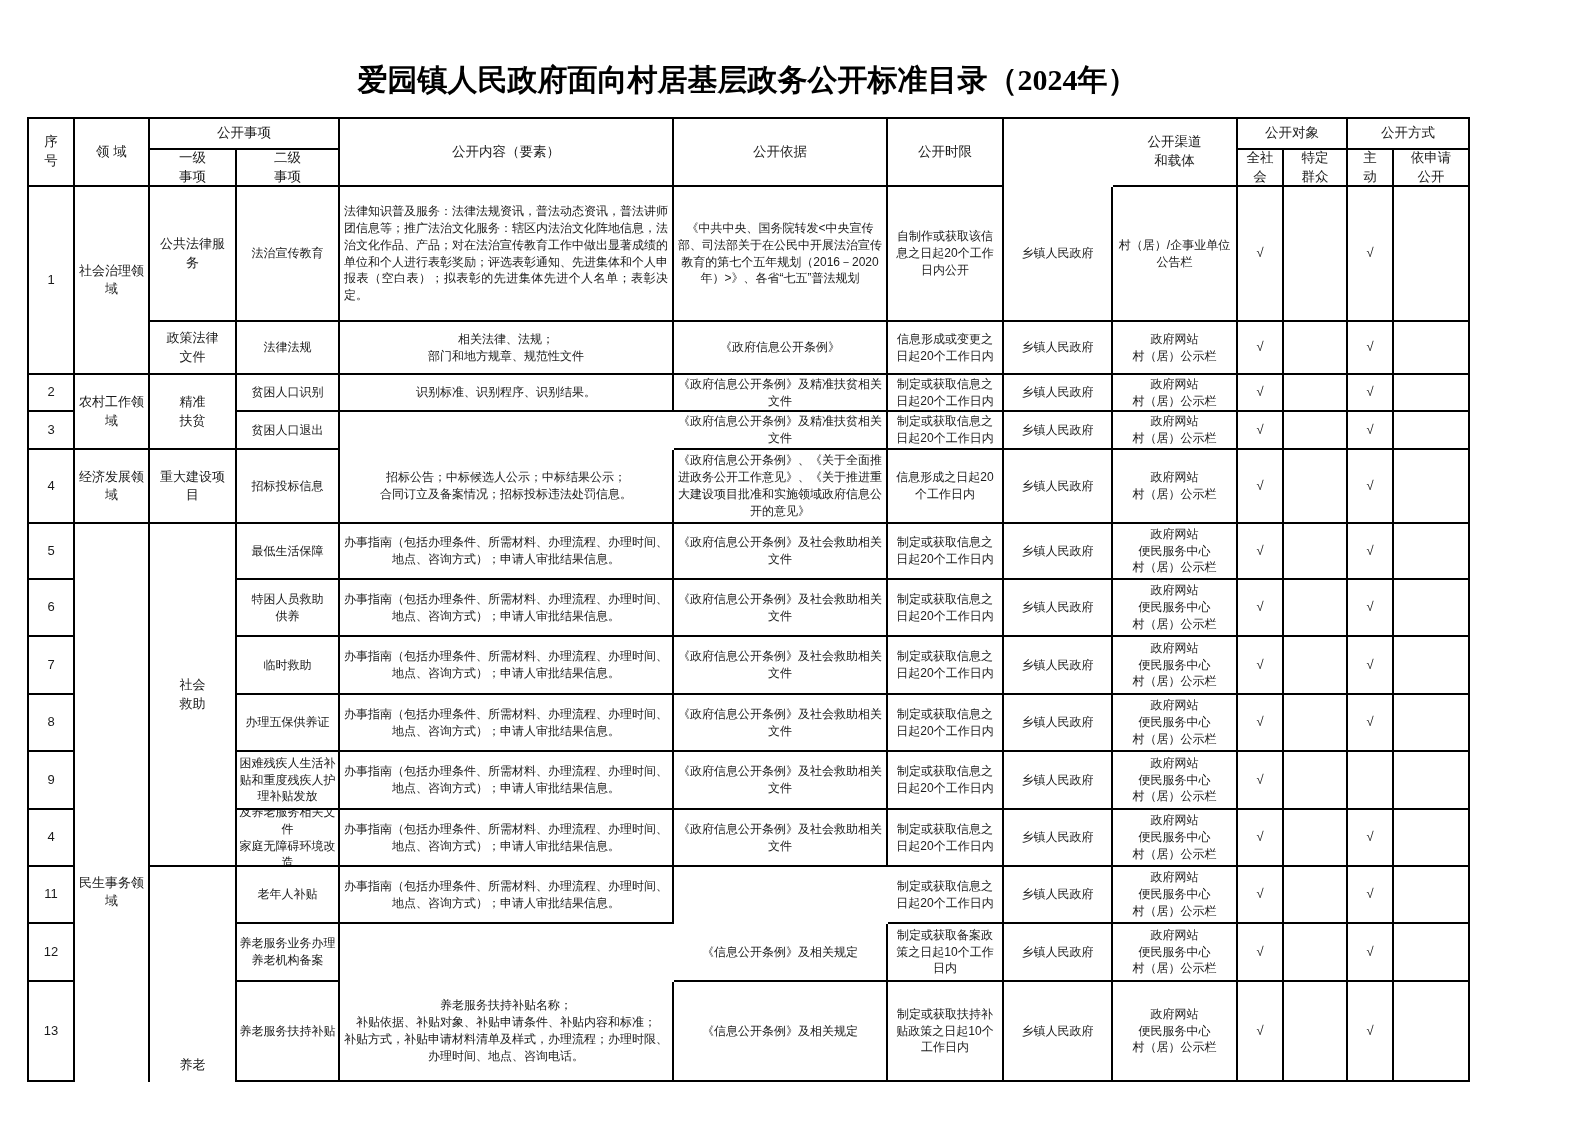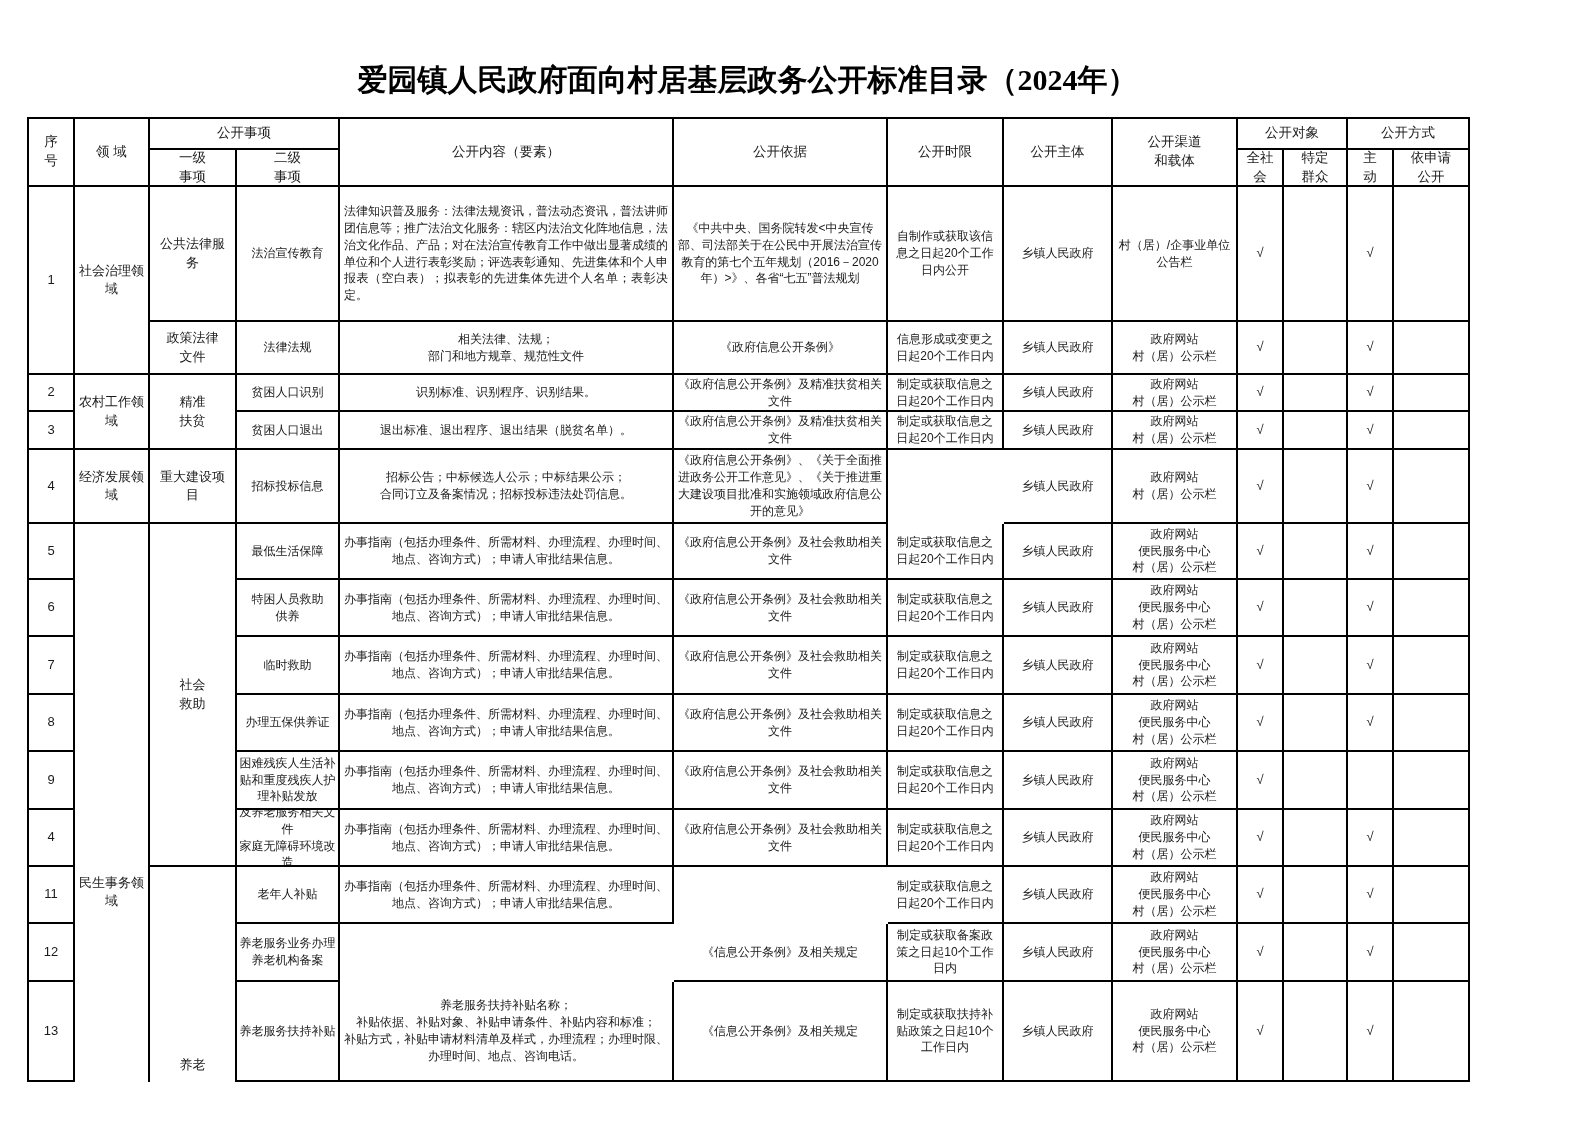--- a/index.html
+++ b/index.html
@@ -34,21 +34,20 @@
 号</div>
   <div class="c hd" style="grid-area:1/2/3/3">领 域</div>
   <div class="c hd" style="grid-area:1/3/2/5">公开事项</div>
   <div class="c hd" style="grid-area:2/3/3/4">一级
 事项</div>
   <div class="c hd" style="grid-area:2/4/3/5">二级
 事项</div>
   <div class="c hd" style="grid-area:1/5/3/6">公开内容（要素）</div>
   <div class="c hd" style="grid-area:1/6/3/7">公开依据</div>
   <div class="c hd" style="grid-area:1/7/3/8">公开时限</div>
-  <div class="c hd" style="grid-area:1/8/3/9">公开主体</div>
   <div class="c hd" style="grid-area:1/9/3/10">公开渠道
 和载体</div>
   <div class="c hd" style="grid-area:1/10/2/12">公开对象</div>
   <div class="c hd" style="grid-area:2/10/3/11">全社会</div>
   <div class="c hd" style="grid-area:2/11/3/12">特定
 群众</div>
   <div class="c hd" style="grid-area:1/12/2/14">公开方式</div>
   <div class="c hd" style="grid-area:2/12/3/13">主
 动</div>
   <div class="c hd" style="grid-area:2/13/3/14">依申请
@@ -118,35 +117,35 @@
   <div class="c sm" style="grid-area:5/7/6/8">制定或获取信息之日起20个工作日内</div>
   <div class="c sm" style="grid-area:5/8/6/9">乡镇人民政府</div>
   <div class="c sm" style="grid-area:5/9/6/10">政府网站
 村（居）公示栏</div>
   <div class="c" style="grid-area:5/10/6/11">√</div>
   <div class="c" style="grid-area:5/11/6/12"></div>
   <div class="c" style="grid-area:5/12/6/13">√</div>
   <div class="c" style="grid-area:5/13/6/14"></div>
 
   <div class="c l2c" style="grid-area:6/4/7/5">贫困人口退出</div>
-  <div class="c sm" style="grid-area:6/5/7/6">退出标准、退出程序、退出结果（脱贫名单）。</div>
   <div class="c sm" style="grid-area:6/6/7/7">《政府信息公开条例》及精准扶贫相关文件</div>
   <div class="c sm" style="grid-area:6/7/7/8">制定或获取信息之日起20个工作日内</div>
   <div class="c sm" style="grid-area:6/8/7/9">乡镇人民政府</div>
   <div class="c sm" style="grid-area:6/9/7/10">政府网站
 村（居）公示栏</div>
   <div class="c" style="grid-area:6/10/7/11">√</div>
   <div class="c" style="grid-area:6/11/7/12"></div>
   <div class="c" style="grid-area:6/12/7/13">√</div>
   <div class="c" style="grid-area:6/13/7/14"></div>
 
   <div class="c l2c" style="grid-area:7/4/8/5">招标投标信息</div>
   <div class="c sm" style="grid-area:7/5/8/6">招标公告；中标候选人公示；中标结果公示；
 合同订立及备案情况；招标投标违法处罚信息。</div>
   <div class="c sm" style="grid-area:7/6/8/7">《政府信息公开条例》、《关于全面推进政务公开工作意见》、《关于推进重大建设项目批准和实施领域政府信息公开的意见》</div>
+  <div class="c sm" style="grid-area:7/7/8/8">信息形成之日起20个工作日内</div>
   <div class="c sm" style="grid-area:7/8/8/9">乡镇人民政府</div>
   <div class="c sm" style="grid-area:7/9/8/10">政府网站
 村（居）公示栏</div>
   <div class="c" style="grid-area:7/10/8/11">√</div>
   <div class="c" style="grid-area:7/11/8/12"></div>
   <div class="c" style="grid-area:7/12/8/13">√</div>
   <div class="c" style="grid-area:7/13/8/14"></div>
 
   <div class="c l2c" style="grid-area:8/4/9/5">最低生活保障</div>
   <div class="c sm" style="grid-area:8/5/9/6">办事指南（包括办理条件、所需材料、办理流程、办理时间、地点、咨询方式）；申请人审批结果信息。</div>

